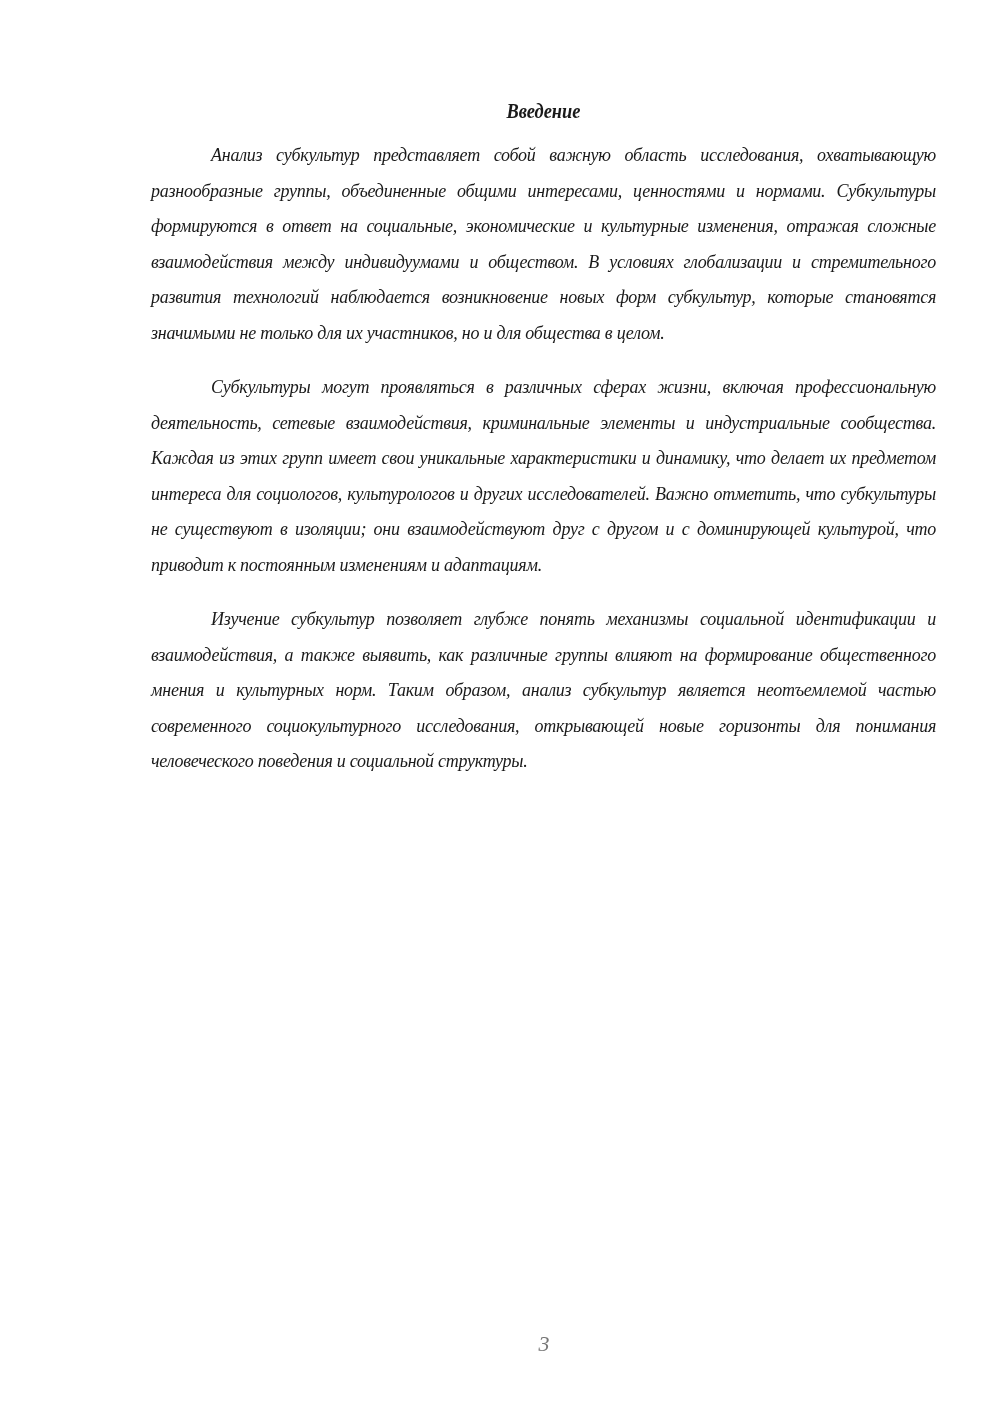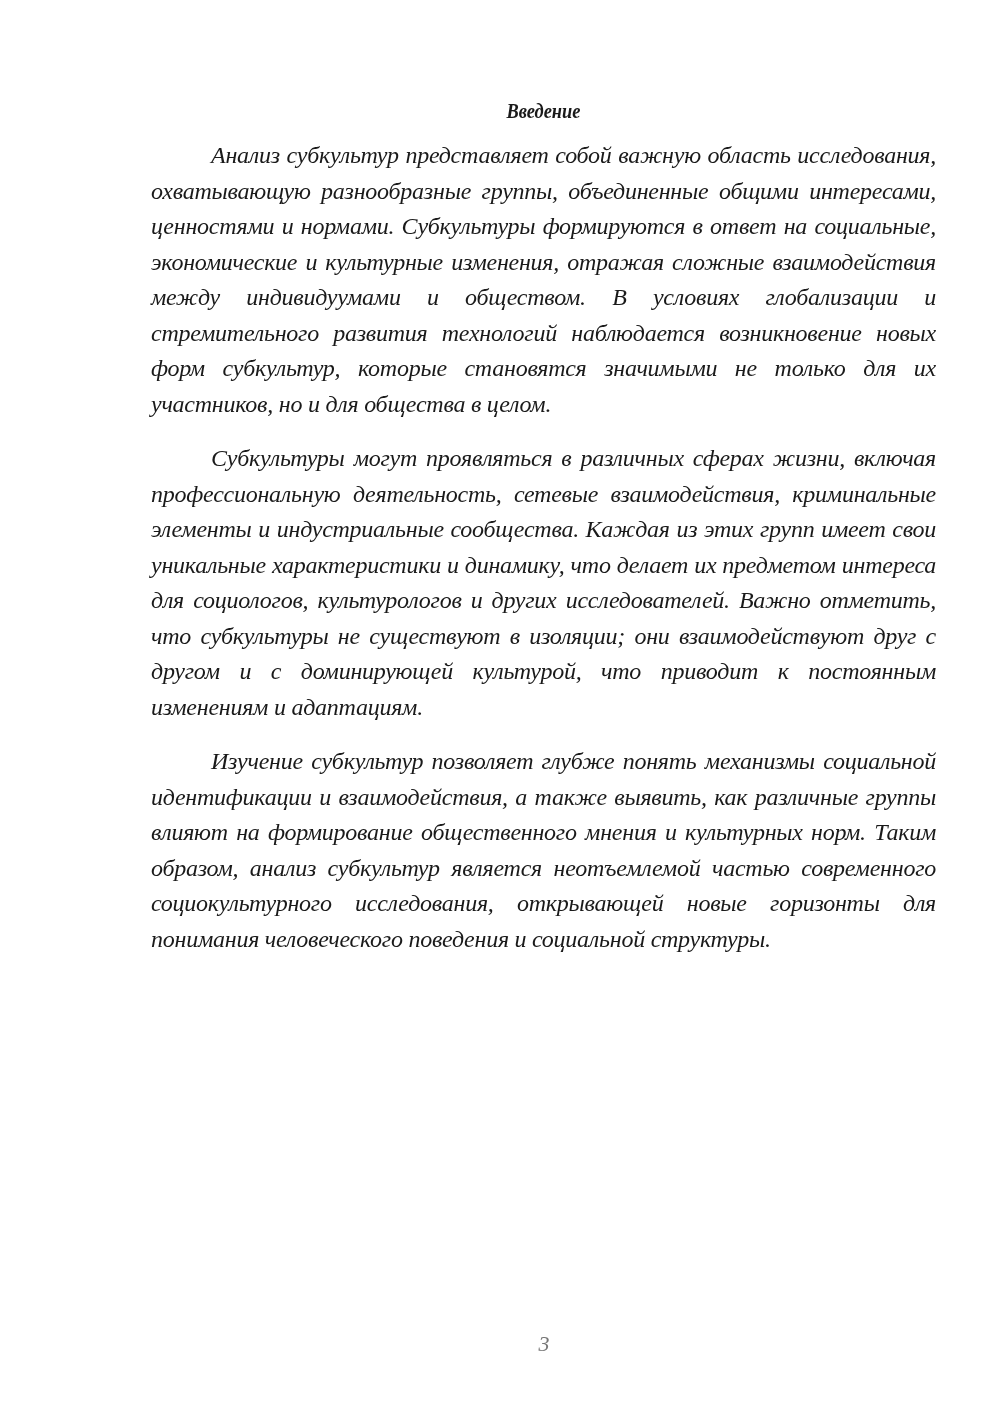--- a/index.html
+++ b/index.html
@@ -12,21 +12,21 @@
     }
     .content {
       position: absolute; left: 143px; top: 96px; width: 785px;
     }
     .title {
       text-align: center; font-weight: bold; font-size: 20px;
       line-height: 30px; margin: 0 0 12px 0;
       transform: scaleX(0.92);
     }
     .para {
-      font-size: 24px; line-height: 35.5px; text-align: justify;
+      font-size: 18px; line-height: 35.5px; text-align: justify;
       text-indent: 60px; margin: 2px 0 19px 0; letter-spacing: -0.25px;
       word-spacing: 0px;
     }
     .para:nth-of-type(1) { margin-top: 0; }
     .page-number {
       position: absolute; left: 0; width: 1000px; top: 1331px;
       text-align: center; font-size: 22px; color: #777777; transform: translateX(36px);
     }
   </style>
 </head>

